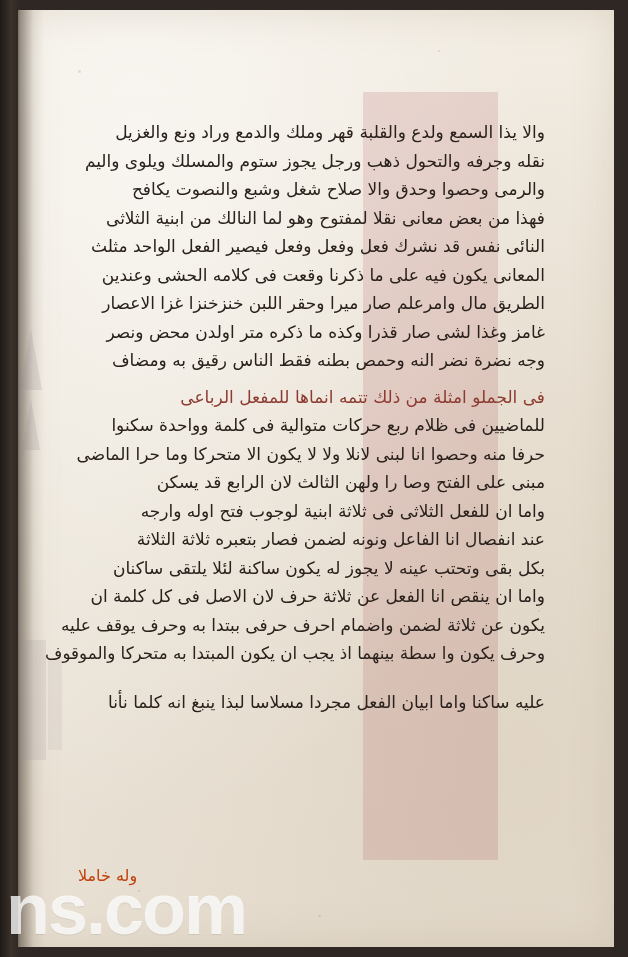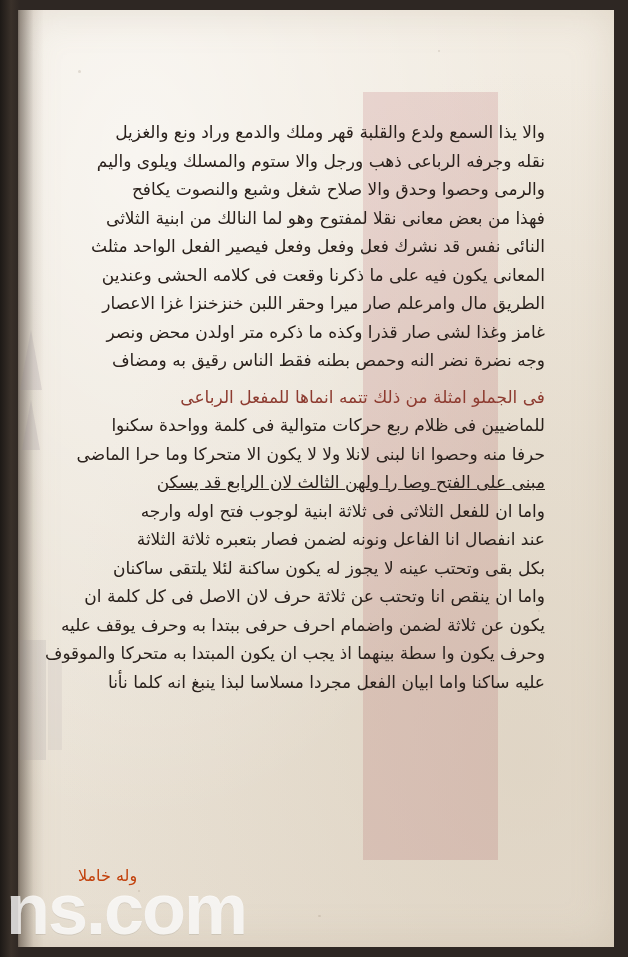--- a/index.html
+++ b/index.html
@@ -145,37 +145,37 @@
 
   <div class="ghost-shape" style="left:20px; top:330px; width:22px; height:60px; clip-path: polygon(0 100%, 50% 0, 100% 100%);"></div>
   <div class="ghost-shape" style="left:22px; top:400px; width:18px; height:50px; clip-path: polygon(0 100%, 50% 0, 100% 100%);"></div>
   <div class="ghost-shape" style="left:20px; top:640px; width:26px; height:120px; opacity:0.8;"></div>
   <div class="ghost-shape" style="left:48px; top:660px; width:14px; height:90px; opacity:0.5;"></div>
 
   <div class="highlight-band"></div>
 
   <div class="text-block">
     <div class="line" style="transform: scaleX(1);">والا يذا السمع ولدع والقلبة قهر وملك والدمع وراد ونع والغزيل</div>
-    <div class="line" style="transform: scaleX(1);">نقله وجرفه الرباعى ذهب ورجل والا ستوم والمسلك ويلوى واليم</div>
+    <div class="line" style="transform: scaleX(1);">نقله وجرفه والتحول ذهب ورجل يجوز ستوم والمسلك ويلوى واليم</div>
     <div class="line" style="transform: scaleX(1);">والرمى وحصوا وحدق والا صلاح شغل وشبع والنصوت يكافح</div>
     <div class="line" style="transform: scaleX(1);">فهذا من بعض معانى نقلا لمفتوح وهو لما النالك من ابنية الثلاثى</div>
     <div class="line" style="transform: scaleX(1);">النائى نفس قد نشرك فعل وفعل وفعل فيصير الفعل الواحد مثلث</div>
     <div class="line" style="transform: scaleX(1);">المعانى يكون فيه على ما ذكرنا وقعت فى كلامه الحشى وعندين</div>
     <div class="line" style="transform: scaleX(1);">الطريق مال وامرعلم صار ميرا وحقر اللبن خنزخنزا غزا الاعصار</div>
     <div class="line" style="transform: scaleX(1);">غامز وغذا لشى صار قذرا وكذه ما ذكره متر اولدن محض ونصر</div>
     <div class="line" style="transform: scaleX(1);">وجه نضرة نضر النه وحمص بطنه فقط الناس رقيق به ومضاف</div>
     <div class="line rubric" style="transform: scaleX(1);">فى الجملو امثلة من ذلك تتمه انماها للمفعل الرباعى</div>
     <div class="line" style="transform: scaleX(1);">للماضيين فى ظلام ربع حركات متوالية فى كلمة وواحدة سكنوا</div>
     <div class="line" style="transform: scaleX(1);">حرفا منه وحصوا انا لبنى لانلا ولا لا يكون الا متحركا وما حرا الماضى</div>
-    <div class="line" style="transform: scaleX(1); text-decoration: underline;">مبنى على الفتح وصا را ولهن الثالث لان الرابع قد يسكن</div>
+    <div class="line" style="transform: scaleX(1);">مبنى على الفتح وصا را ولهن الثالث لان الرابع قد يسكن</div>
     <div class="line" style="transform: scaleX(1);">واما ان للفعل الثلاثى فى ثلاثة ابنية لوجوب فتح اوله وارجه</div>
     <div class="line" style="transform: scaleX(1);">عند انفصال انا الفاعل ونونه لضمن فصار بتعبره ثلاثة الثلاثة</div>
     <div class="line" style="transform: scaleX(1);">بكل بقى وتحتب عينه لا يجوز له يكون ساكنة لئلا يلتقى ساكنان</div>
-    <div class="line" style="transform: scaleX(1);">واما ان ينقص انا وتحتب عن ثلاثة حرف لان الاصل فى كل كلمة ان</div>
+    <div class="line" style="transform: scaleX(1);">واما ان ينقص انا الفعل عن ثلاثة حرف لان الاصل فى كل كلمة ان</div>
     <div class="line" style="transform: scaleX(1);">يكون عن ثلاثة لضمن واضمام احرف حرفى ببتدا به وحرف يوقف عليه</div>
     <div class="line" style="transform: scaleX(0.984252);">وحرف يكون وا سطة بينهما اذ يجب ان يكون المبتدا به متحركا والموقوف</div>
-    <div class="line" style="transform: scaleX(1);">عليه ساكنا واما ابيان الفعل مجردا مسلاسا لبذا ينبغ انه كلما نأنا</div>
+    <div class="line" style="transform: scaleX(1); margin-top: 20px;">عليه ساكنا واما ابيان الفعل مجردا مسلاسا لبذا ينبغ انه كلما نأنا</div>
   </div>
 
   <div class="catchword">وله خاملا</div>
 
   <div class="watermark">ns.com</div>
 </div>
 
 </body></html>

